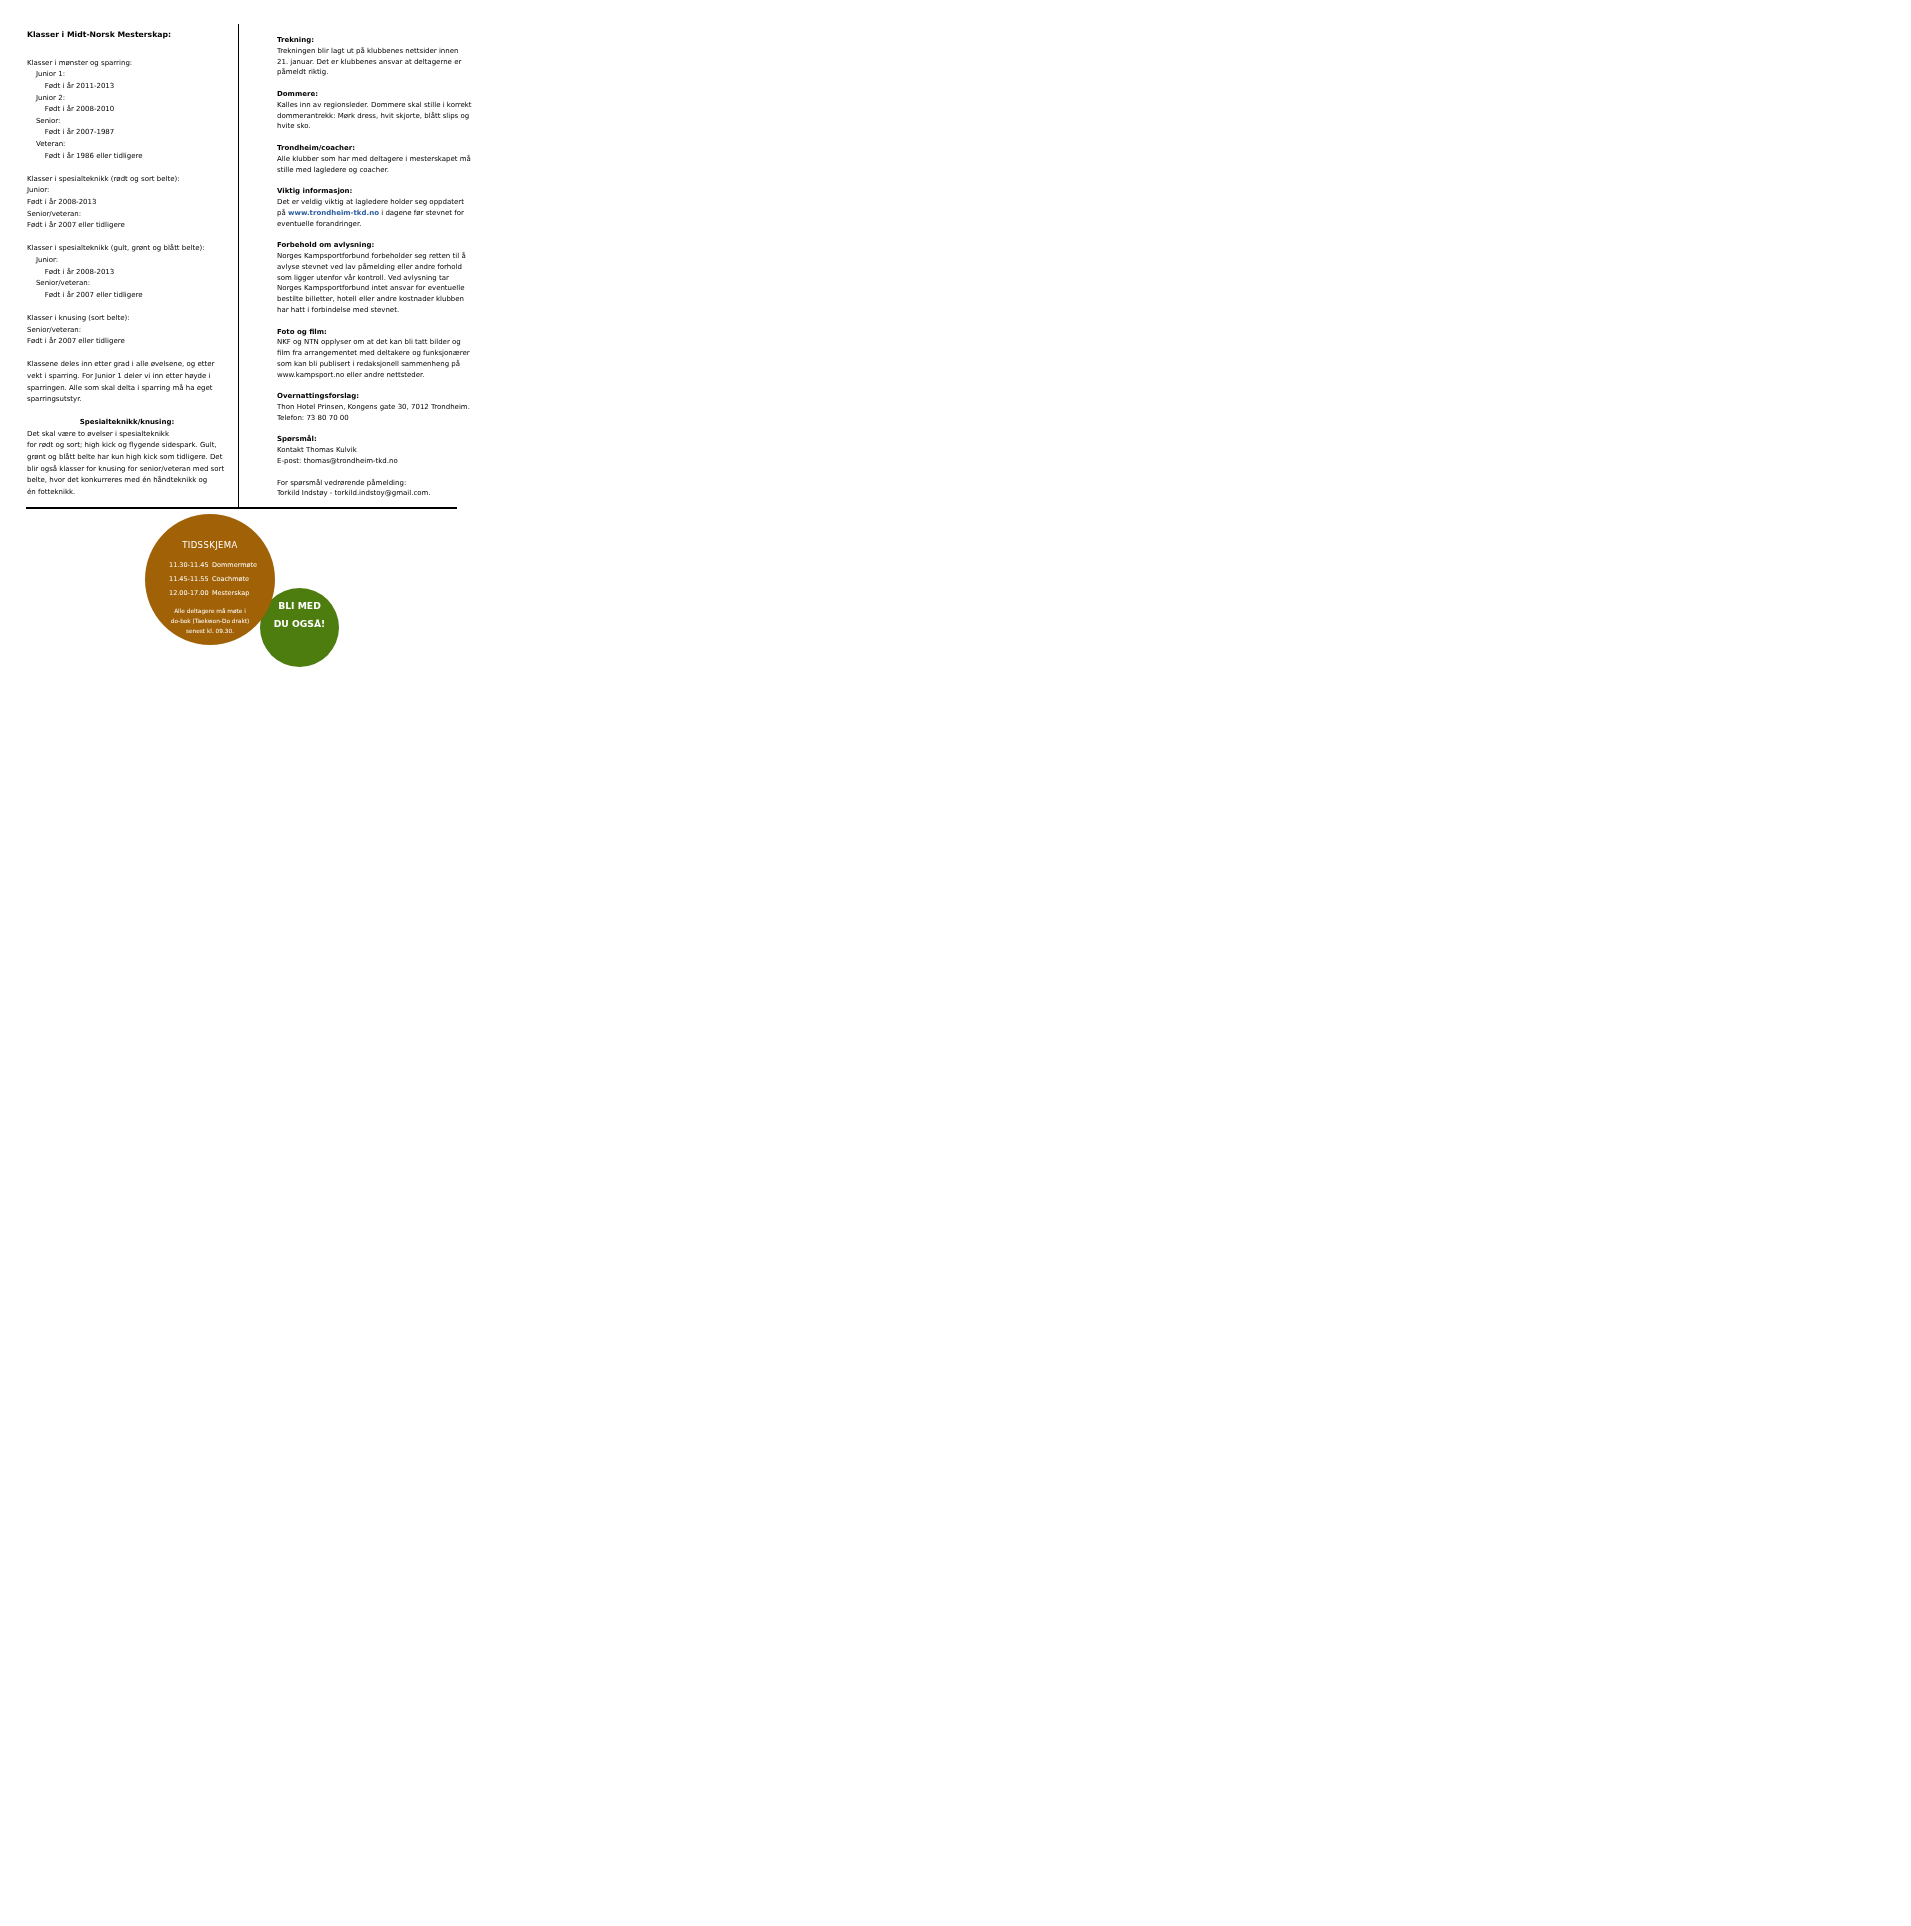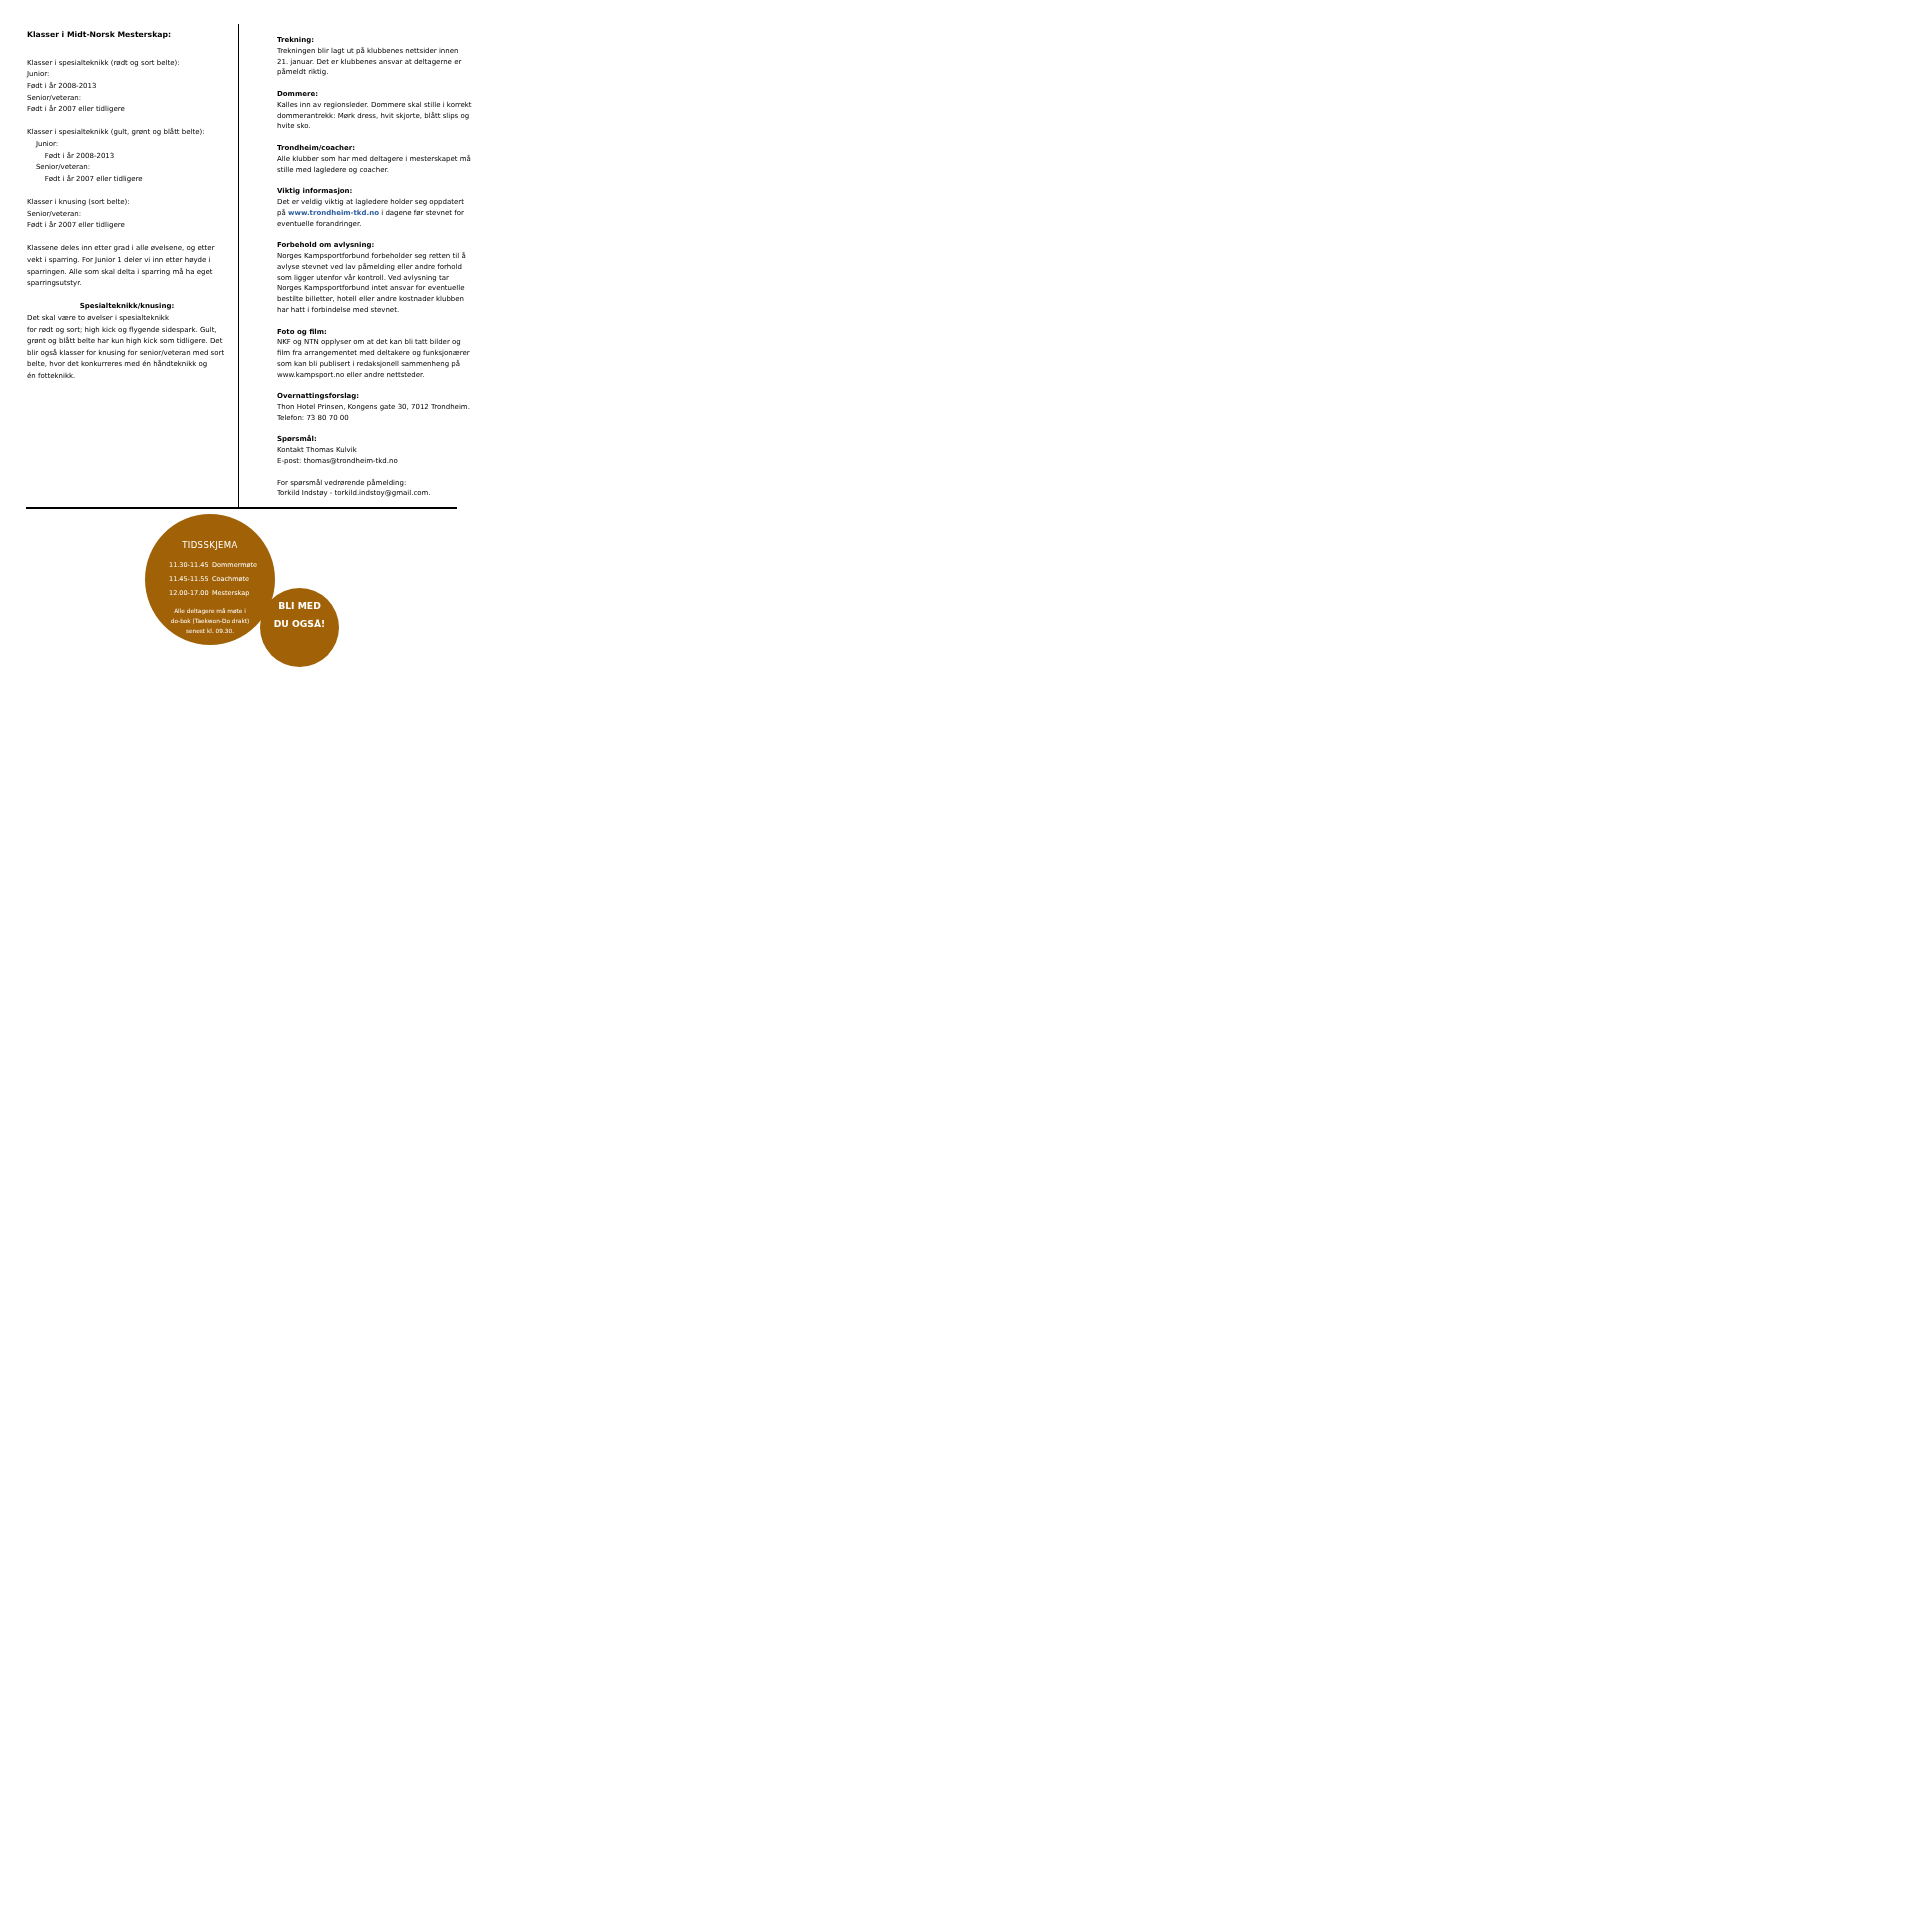--- a/index.html
+++ b/index.html
@@ -61,21 +61,21 @@
   }
 
   .circle {
     position: absolute;
     border-radius: 50%;
     color: #ffffff;
   }
   .circle-dark {
     left: 260px; top: 588px;
     width: 79px; height: 79px;
-    background: #a16207;
+    background: #4d7c0f;
     z-index: 1;
   }
   .circle-light {
     left: 145px; top: 514px;
     width: 130px; height: 131px;
     background: #a16207;
     z-index: 2;
   }
   .sched-title {
     position: absolute;
@@ -109,20 +109,29 @@
     line-height: 17.7px;
   }
 </style>
 </head>
 <body>
 
 <div class="page">
 
   <div class="left-col">
     <div class="doc-title">Klasser i Midt-Norsk Mesterskap:</div>
+    <div class="left-block pre">Klasser i mønster og sparring:
+    Junior 1:
+        Født i år 2011-2013
+    Junior 2:
+        Født i år 2008-2010
+    Senior:
+        Født i år 2007-1987
+    Veteran:
+        Født i år 1986 eller tidligere</div>
     <div class="left-block pre">Klasser i spesialteknikk (rødt og sort belte):
 Junior:
 Født i år 2008-2013
 Senior/veteran:
 Født i år 2007 eller tidligere</div>
     <div class="left-block pre">Klasser i spesialteknikk (gult, grønt og blått belte):
     Junior:
         Født i år 2008-2013
     Senior/veteran:
         Født i år 2007 eller tidligere</div>

